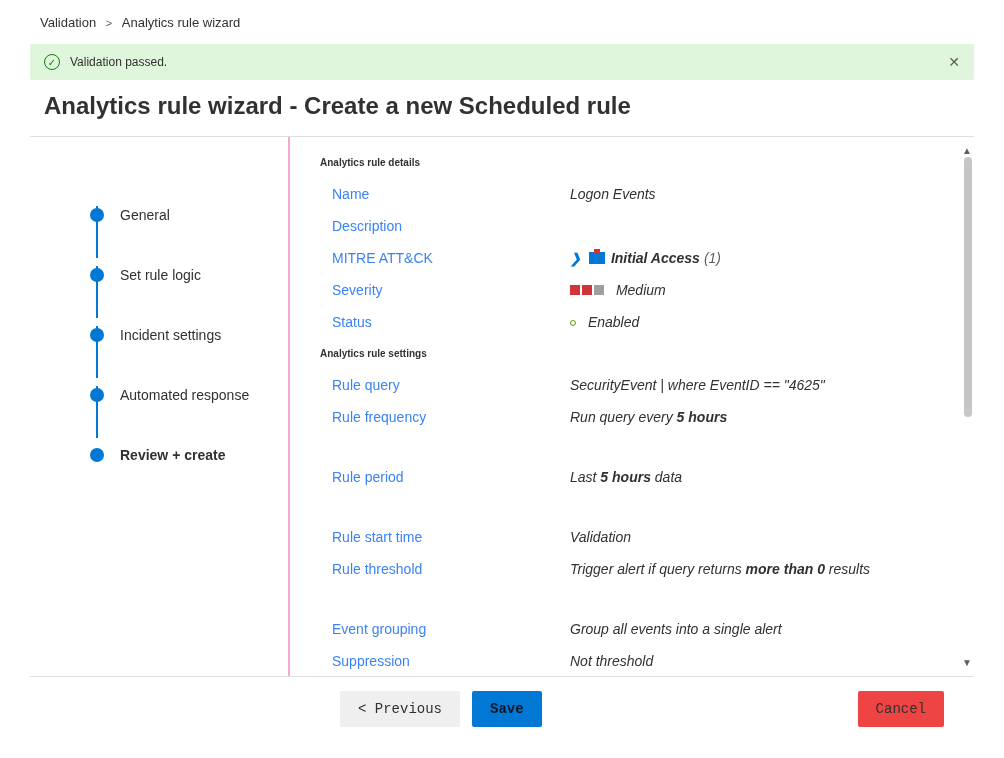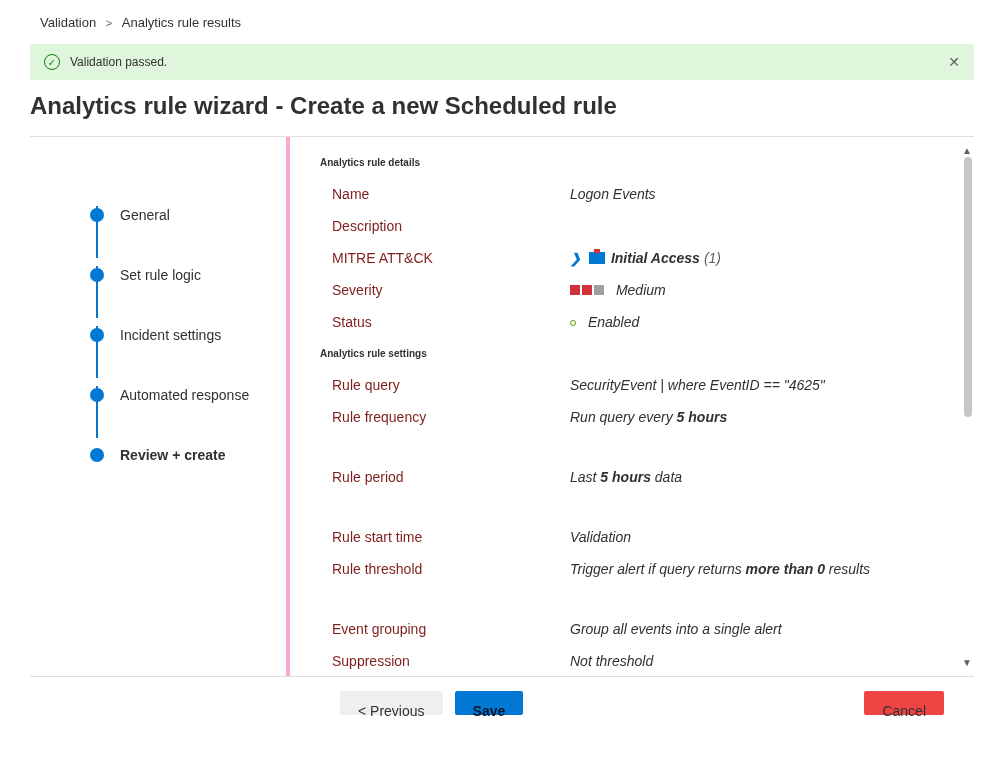--- a/index.html
+++ b/index.html
@@ -42,34 +42,34 @@
     }
     .validation-bar .close-icon {
       margin-left: auto;
       color: #605e5c;
       cursor: pointer;
       font-size: 14px;
     }
     .page-title {
       font-size: 24px;
       font-weight: 600;
-      padding: 0 0 16px 30px;
+      padding: 0 0 16px 44px;
     }
     .main-area {
       border-top: 1px solid #e1dfdd;
       display: flex;
       height: 540px;
       position: relative;
       margin: 0 30px;
     }
     
     .steps {
       width: 260px;
       padding: 48px 0 0 60px;
-      border-right: 4px solid #f9a8d4;
+      border-right: 2px solid #f9a8d4;
       flex-shrink: 0;
     }
     .step {
       display: flex;
       align-items: center;
       position: relative;
       height: 60px;
       cursor: pointer;
     }
     .step-dot {
@@ -107,21 +107,21 @@
     .content h3.settings-h { margin-top: 10px; }
     .row {
       display: flex;
       align-items: flex-start;
       padding: 8px 0;
       font-size: 14px;
     }
     .row .lbl {
       width: 250px;
       padding-left: 12px;
-      color: #7f1d1d;
+      color: #3b82f6;
       flex-shrink: 0;
     }
     .row .val {
       flex: 1;
       color: #323130;
       font-style: italic;
     }
     .row.tall { padding-bottom: 36px; }
     .mitre-val {
       display: flex;
@@ -177,39 +177,39 @@
     .footer {
       border-top: 1px solid #e1dfdd;
       padding: 14px 30px;
       display: flex;
       align-items: center;
       gap: 12px;
       margin: 0 30px;
     }
     .spacer { margin-left: 268px; }
     .btn {
-      height: 16px;
-      padding: 12px 18px;
+      height: 36px;
+      padding: 4px 18px;
       border: none;
       font-size: 14px;
       cursor: pointer;
-      font-family: Liberation Sans, sans-serif;
+      font-family: Liberation Mono, monospace;
       border-radius: 2px;
     }
     .btn-default { background: #efefef; color: #323130; }
     .btn-primary { background: #0078d4; color: #0f172a; font-weight: 600; }
     .btn-cancel { background: #ef4444; color: #323130; margin-left: auto; }
   </style>
 </head>
 <body>
 
 <div class="breadcrumb">
   <span>Validation</span>
   <span class="chev">&gt;</span>
-  <span>Analytics rule results</span>
+  <span>Analytics rule wizard</span>
 </div>
 
 <div class="validation-bar">
   <span class="check-icon">✓</span>
   <span>Validation passed.</span>
   <span class="close-icon">✕</span>
 </div>
 
 <h1 class="page-title">Analytics rule wizard - Create a new Scheduled rule</h1>
 

